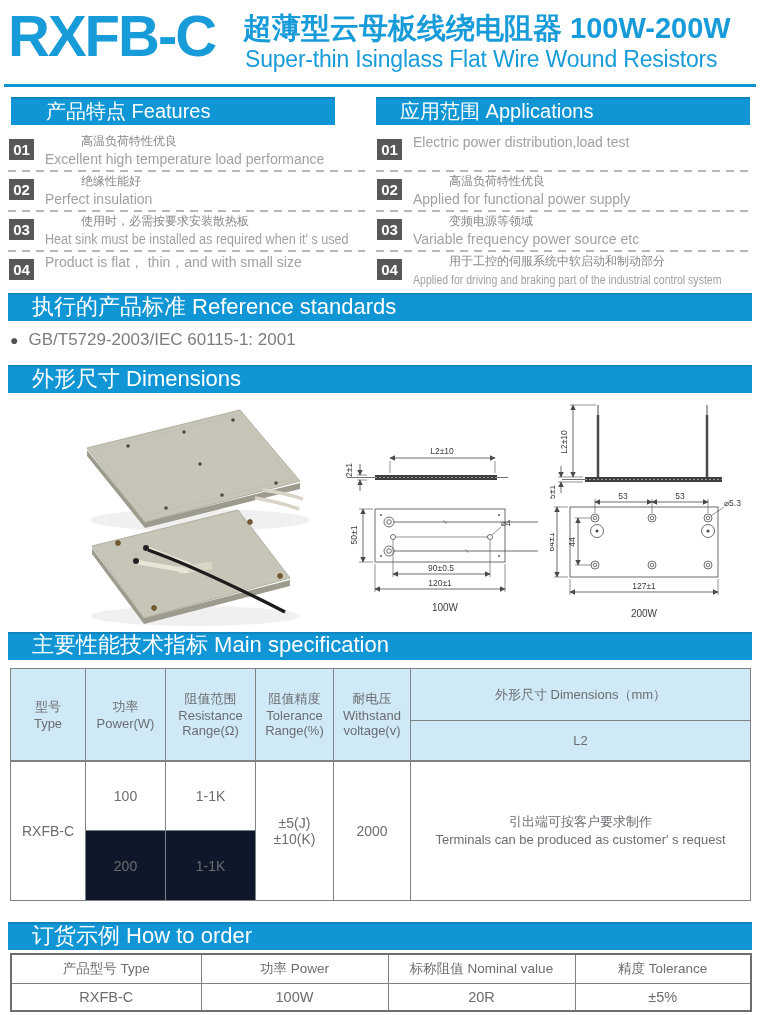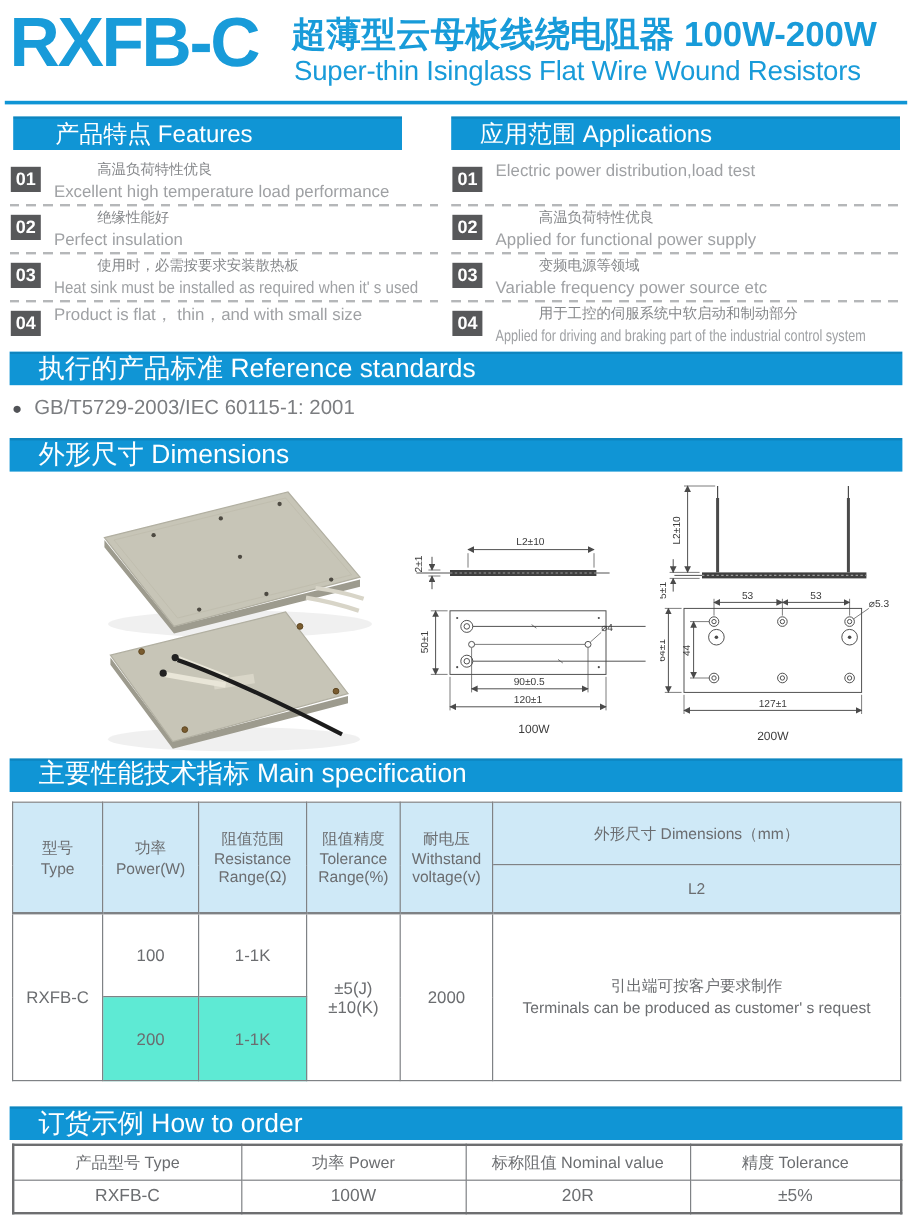--- a/index.html
+++ b/index.html
@@ -53,21 +53,21 @@
   svg .thin { stroke:#4a4a4a; stroke-width:0.6; fill:none; }
   svg .lbl  { font-size:10px; }
   
   #spec-table { position:absolute; left:10px; top:668px; width:740px; border-collapse:collapse;
                 table-layout:fixed; }
   #spec-table th, #spec-table td { border:1px solid #7f8285; color:#6b6d70; font-weight:normal;
                 text-align:center; vertical-align:middle; padding:0; }
   #spec-table thead th { background:#cfe9f7; font-size:13px; white-space:pre-line; }
   #spec-table tbody td { font-size:14px; }
   #spec-table tbody tr:first-child td { border-top-width:2px; }
-  #spec-table .hl { background:#5eead4; }
+  #spec-table .hl { background:#0f172a; }
   .term-cn { font-size:13px; line-height:18px; }
   .term-en { font-size:13px; line-height:18px; }
   .ml { white-space:pre-line; }
   
   #order-table { position:absolute; left:10px; top:953px; width:740px; border-collapse:collapse;
                  table-layout:fixed; border:2px solid #6d6e70; }
   #order-table th, #order-table td { border:1px solid #7f8285; color:#6b6d70; font-weight:normal;
                  text-align:center; vertical-align:middle; padding:0; }
   #order-table th { height:28px; font-size:13.5px; }
   #order-table td { height:26px; font-size:14.5px; }

